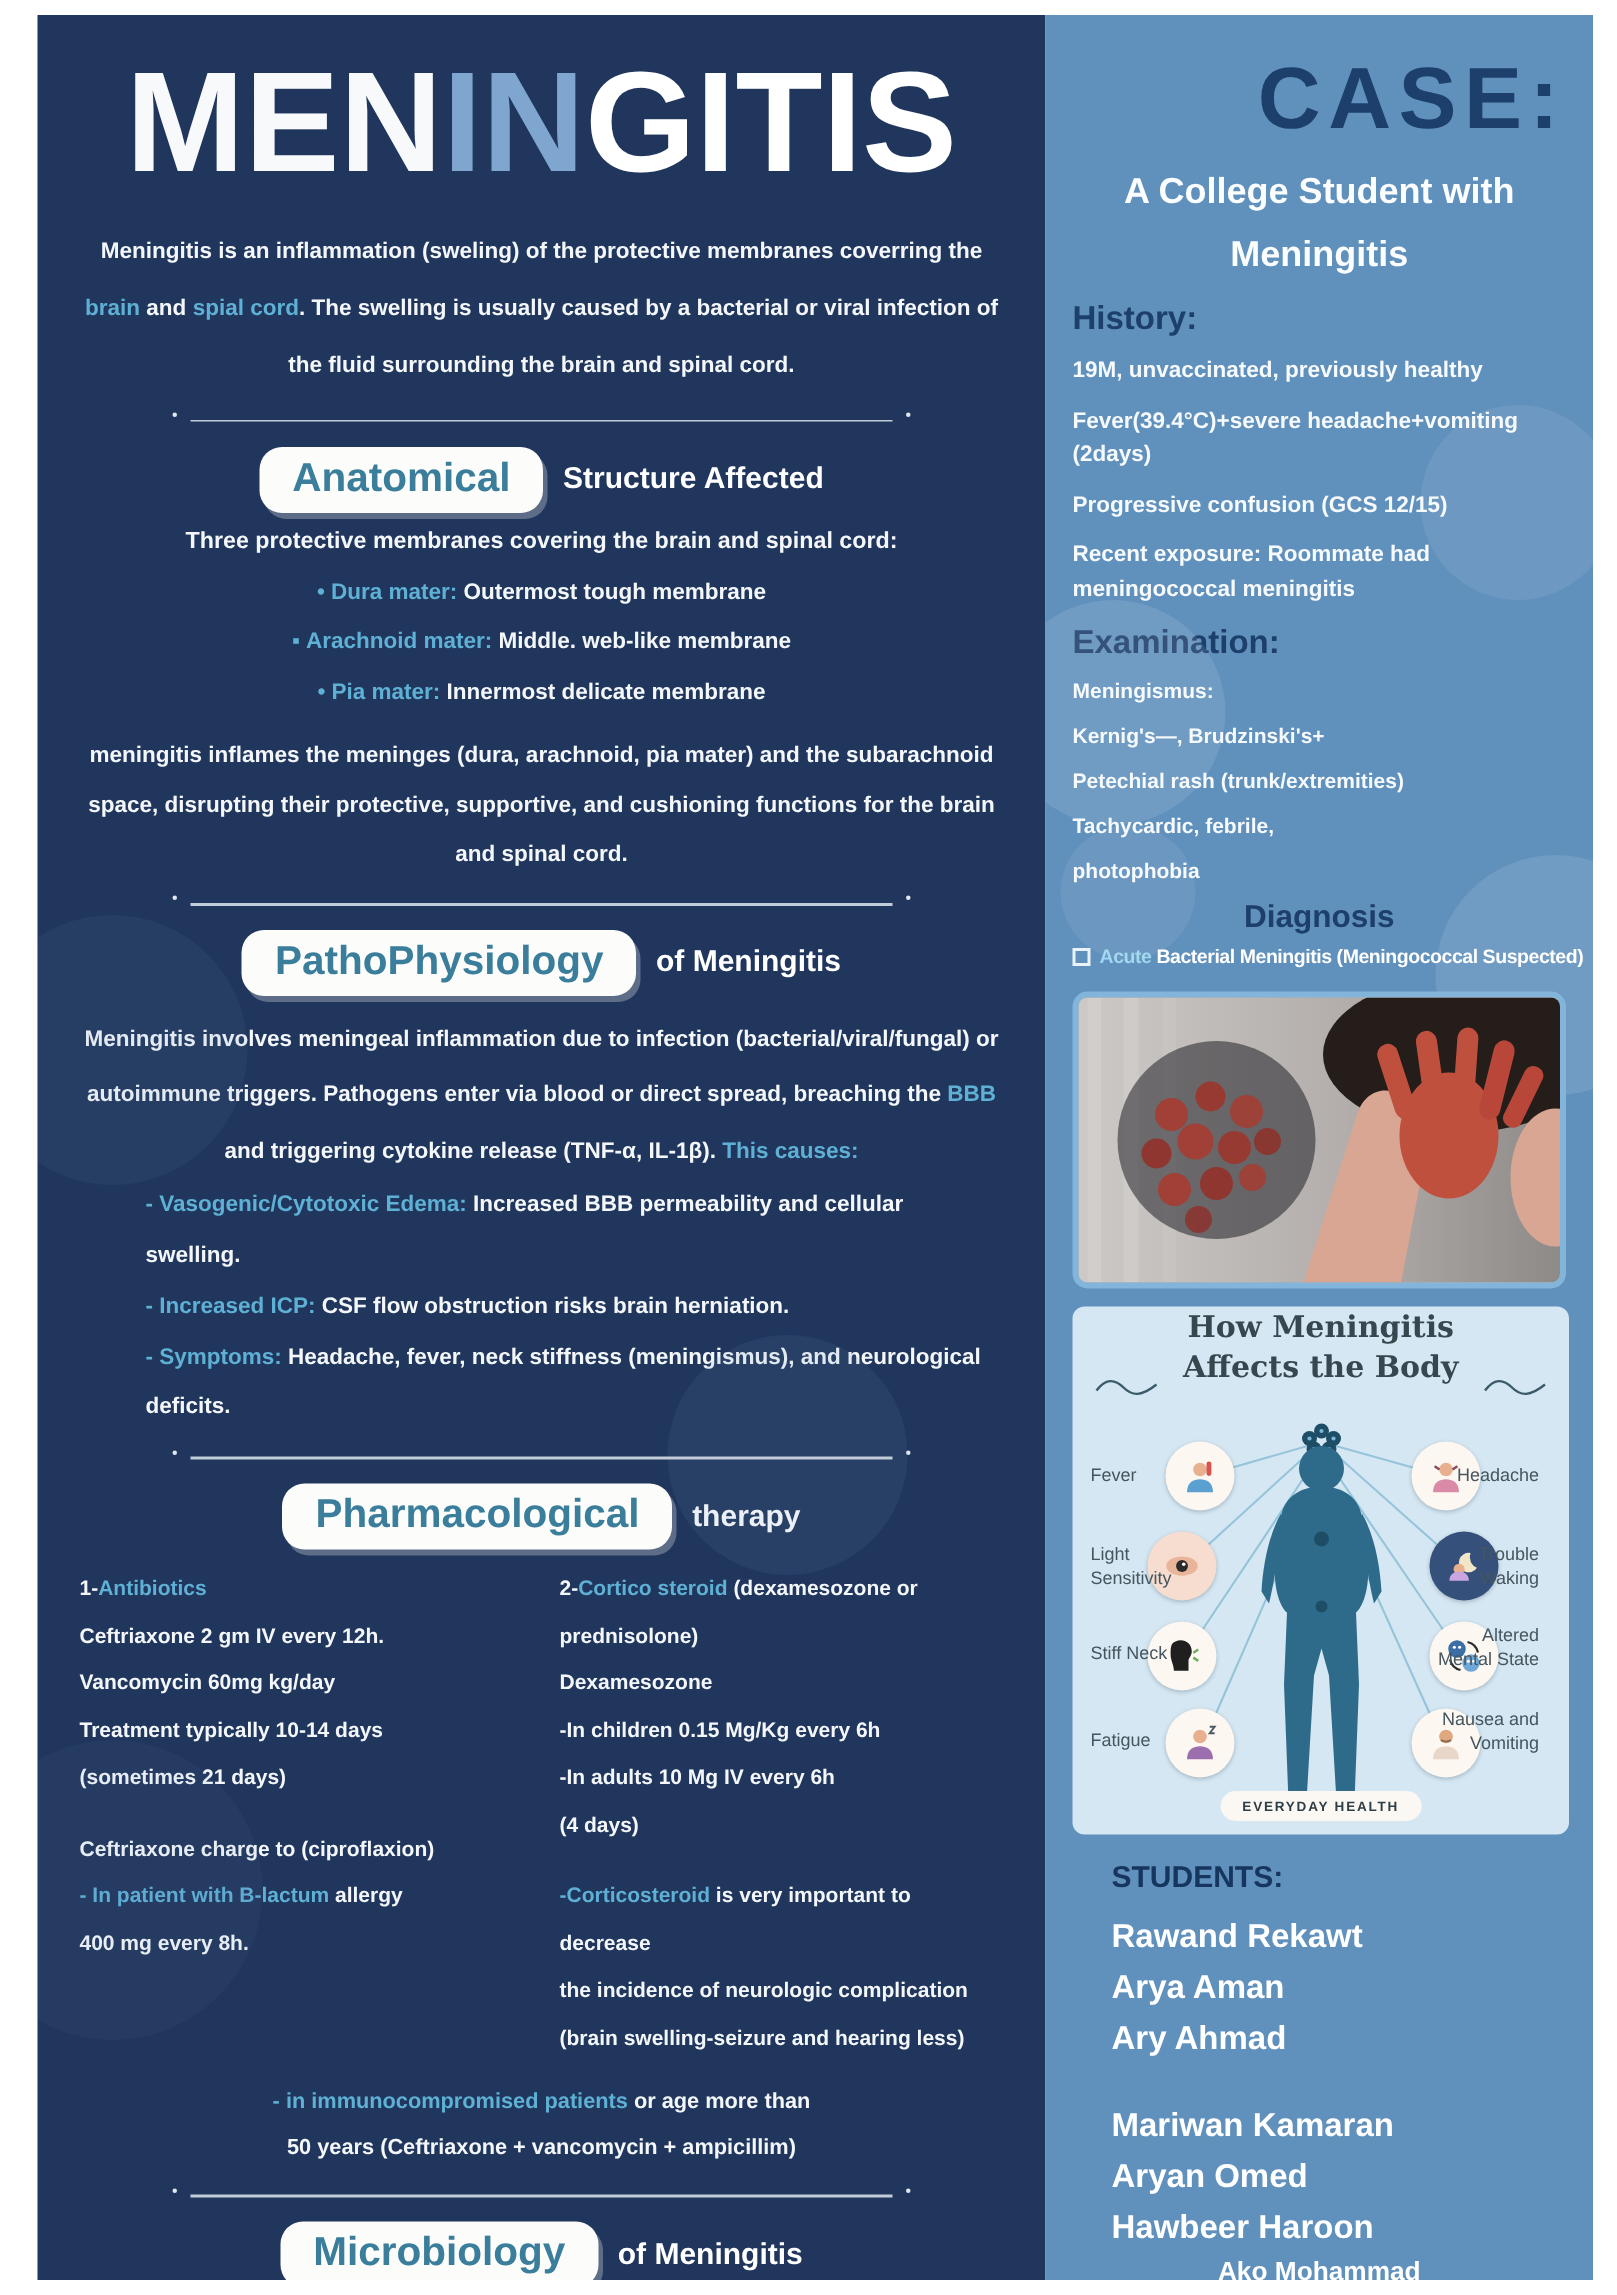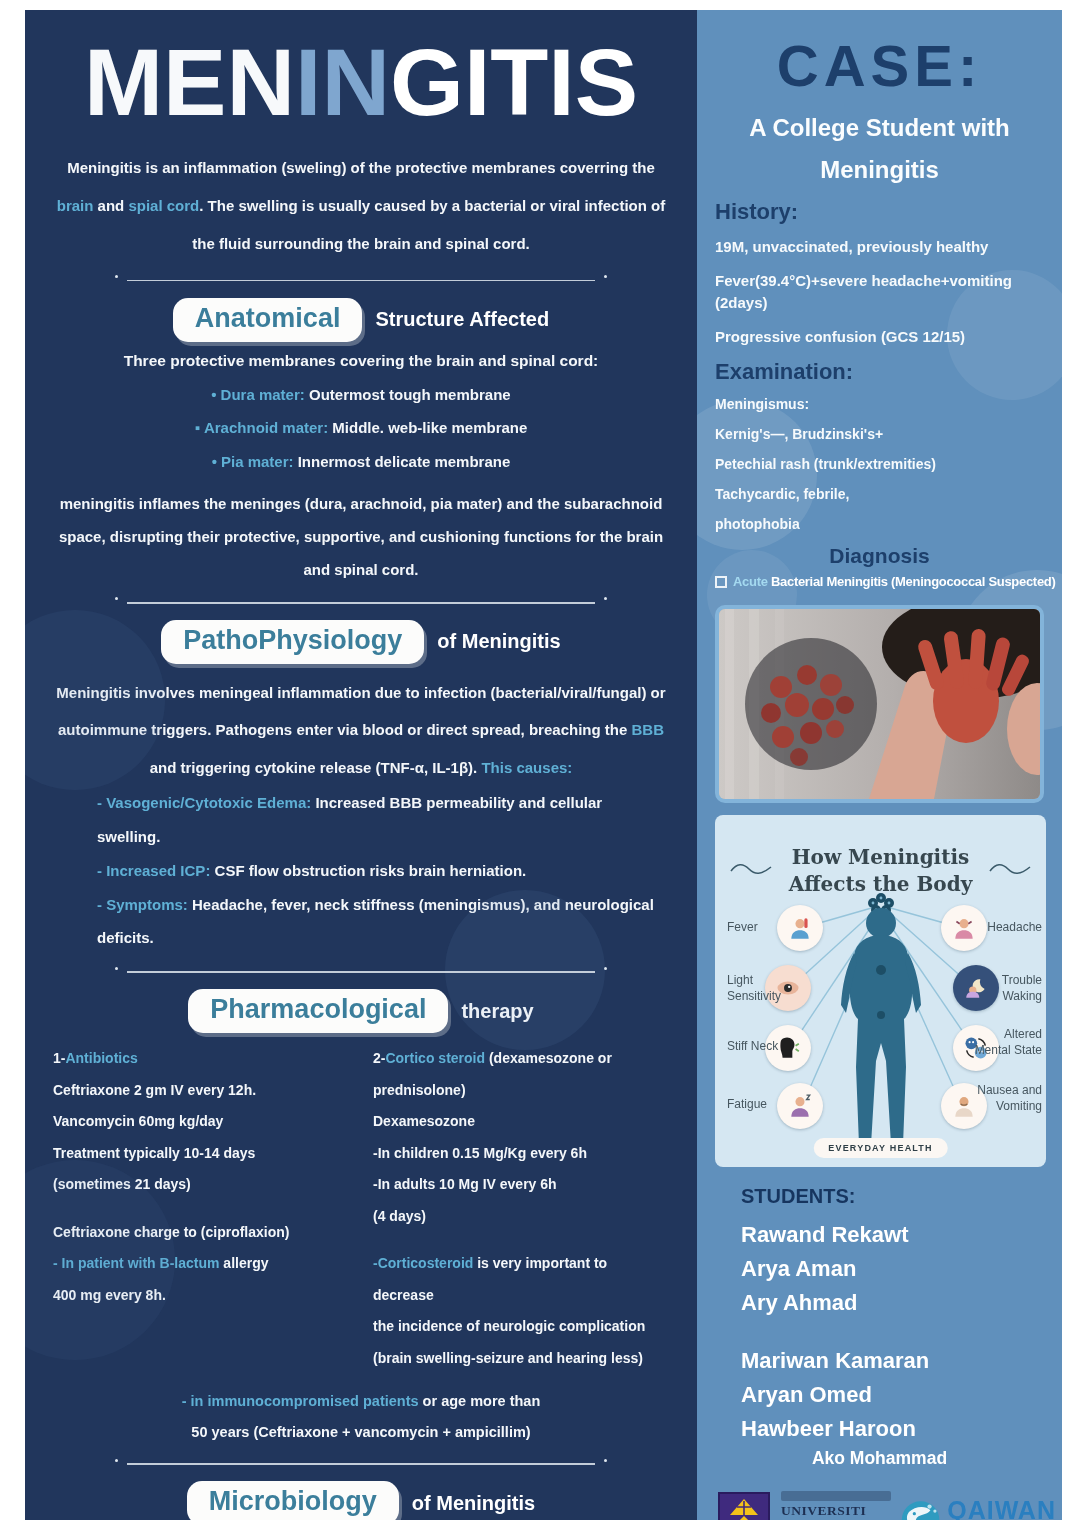--- a/index.html
+++ b/index.html
@@ -33,42 +33,42 @@
   .patho-para { font-size:15px; font-weight:bold; line-height:2.5; }
   .patho-bullets { text-align:left; padding-left:44px; font-size:15px; font-weight:bold; line-height:2.25; }
 
   .pharma-grid { display:flex; text-align:left; gap:24px; font-size:14px; font-weight:bold; line-height:2.25; margin-top:2px; }
   .pharma-grid .col { flex:1; }
   .ph-block2 { margin-top:16px; }
   .note { font-size:14.5px; font-weight:bold; line-height:2.1; margin-top:12px; }
 
   
   .right-col { width:365px; background:#6090bc; position:relative; padding:0 18px; overflow:hidden; text-align:center; }
-  .case-heading { font-size:58px; color:#1d3f6b; font-weight:800; letter-spacing:5px; margin:22px 0 8px; }
+  .case-heading { font-size:58px; color:#1d3f6b; font-weight:800; letter-spacing:5px; margin:22px 0 8px;text-align:right; }
   .case-subtitle { font-size:24px; color:#fbfdfe; font-weight:bold; line-height:1.75; margin-bottom:4px; }
   .rc-heading { font-size:22px; color:#1d3f6b; text-align:left; margin:8px 0 2px; font-weight:700; }
   .rc-line { text-align:left; color:#f6fafc; font-weight:bold; font-size:15px; line-height:1.5; margin:11px 0; }
   .rc-line.small { font-size:14px; margin:9px 0; }
   .diag-heading { font-size:21px; color:#1d3f6b; margin:4px 0 2px; font-weight:800; }
   .diag-line { font-size:13px; font-weight:bold; color:#fff; white-space:nowrap; letter-spacing:-0.3px; margin-top:6px; text-align:left; }
   .checkbox { display:inline-block; width:12px; height:12px; border:2px solid #ecf3f8; margin-right:6px; vertical-align:-2px; }
 
   .photo { width:329px; height:198px; margin:16px auto 12px; border:4px solid #83b4da; border-radius:10px; overflow:hidden; position:relative; background:#b5b0ae; }
 
   .info-card { width:331px; height:352px; margin:0 auto; background:#d5e7f2; border-radius:8px; position:relative; overflow:hidden; }
-  .ig-title { font-family:"DejaVu Serif",serif; font-weight:bold; color:#37474f; font-size:20px; line-height:1.35; padding-top:29px; position:relative; z-index:2; }
+  .ig-title { font-family:"DejaVu Serif",serif; font-weight:bold; color:#37474f; font-size:20px; line-height:1.35; padding-top:0; position:relative; z-index:2; }
   .squiggle { position:absolute; top:46px; z-index:2; }
   .squiggle.sq-l { left:14px; } .squiggle.sq-r { right:14px; }
   .ig-overlay { position:absolute; left:0; top:0; z-index:1; }
   .ig-icon { position:absolute; width:46px; height:46px; border-radius:50%; background:#fdf7f2; box-shadow:0 1px 3px rgba(40,70,90,.3); display:flex; align-items:center; justify-content:center; z-index:3; }
   .ig-icon.dark { background:#35507a; }
   .ig-icon.peach { background:#f7ddd0; }
   .ig-label { position:absolute; font-size:12px; color:#46565f; line-height:1.3; width:64px; z-index:3; }
   .ig-label.ll { left:12px; text-align:left; }
-  .ig-label.rl { right:4px; text-align:right; width:72px; }
+  .ig-label.rl { right:20px; text-align:right; width:72px; }
   .ig-brand { position:absolute; bottom:9px; left:50%; transform:translateX(-50%); background:#fbf7f3; border-radius:12px; padding:5px 15px; font-size:9px; letter-spacing:1.2px; color:#2e3e46; font-weight:bold; white-space:nowrap; z-index:3; }
 
   .students-heading { text-align:left; margin:18px 0 10px 26px; color:#16355f; font-size:20px; font-weight:800; }
   .students-cols { display:flex; text-align:left; margin-left:26px; gap:24px; color:#fff; font-weight:bold; font-size:22px; line-height:1.55;flex-direction:column; }
   .students-center { color:#fff; font-weight:bold; font-size:17.5px; margin-top:1px; }
 
   .logos { display:flex; align-items:center; gap:9px; margin-top:20px; justify-content:flex-start; }
   .uitm { display:flex; gap:8px; align-items:center; }
   .uitm-text { text-align:left; color:#1d2f52; font-weight:bold; font-size:13.5px; line-height:1.12; font-family:"Liberation Serif",serif; letter-spacing:0.5px; }
   .uitm-smudge { height:10px; width:110px; background:rgba(30,45,75,.35); border-radius:2px; margin-bottom:2px; }
@@ -182,20 +182,21 @@
     <div class="bubble" style="left:260px;top:560px;width:160px;height:160px;background:rgba(255,255,255,.10)"></div>
     <div class="bubble" style="left:10px;top:540px;width:90px;height:90px;background:rgba(255,255,255,.07)"></div>
 
     <h2 class="case-heading">CASE:</h2>
     <h3 class="case-subtitle">A College Student with Meningitis</h3>
 
     <h4 class="rc-heading">History:</h4>
     <p class="rc-line">19M, unvaccinated, previously healthy</p>
     <p class="rc-line">Fever(39.4°C)+severe headache+vomiting (2days)</p>
     <p class="rc-line">Progressive confusion (GCS 12/15)</p>
+    <p class="rc-line">Recent exposure: Roommate had meningococcal meningitis</p>
 
     <h4 class="rc-heading">Examination:</h4>
     <p class="rc-line small">Meningismus:</p>
     <p class="rc-line small">Kernig's—, Brudzinski's+</p>
     <p class="rc-line small">Petechial rash (trunk/extremities)</p>
     <p class="rc-line small">Tachycardic, febrile,</p>
     <p class="rc-line small">photophobia</p>
 
     <h4 class="diag-heading">Diagnosis</h4>
     <p class="diag-line"><span class="checkbox"></span><span class="accent2">Acute </span><span>Bacterial Meningitis (Meningococcal Suspected)</span></p>

